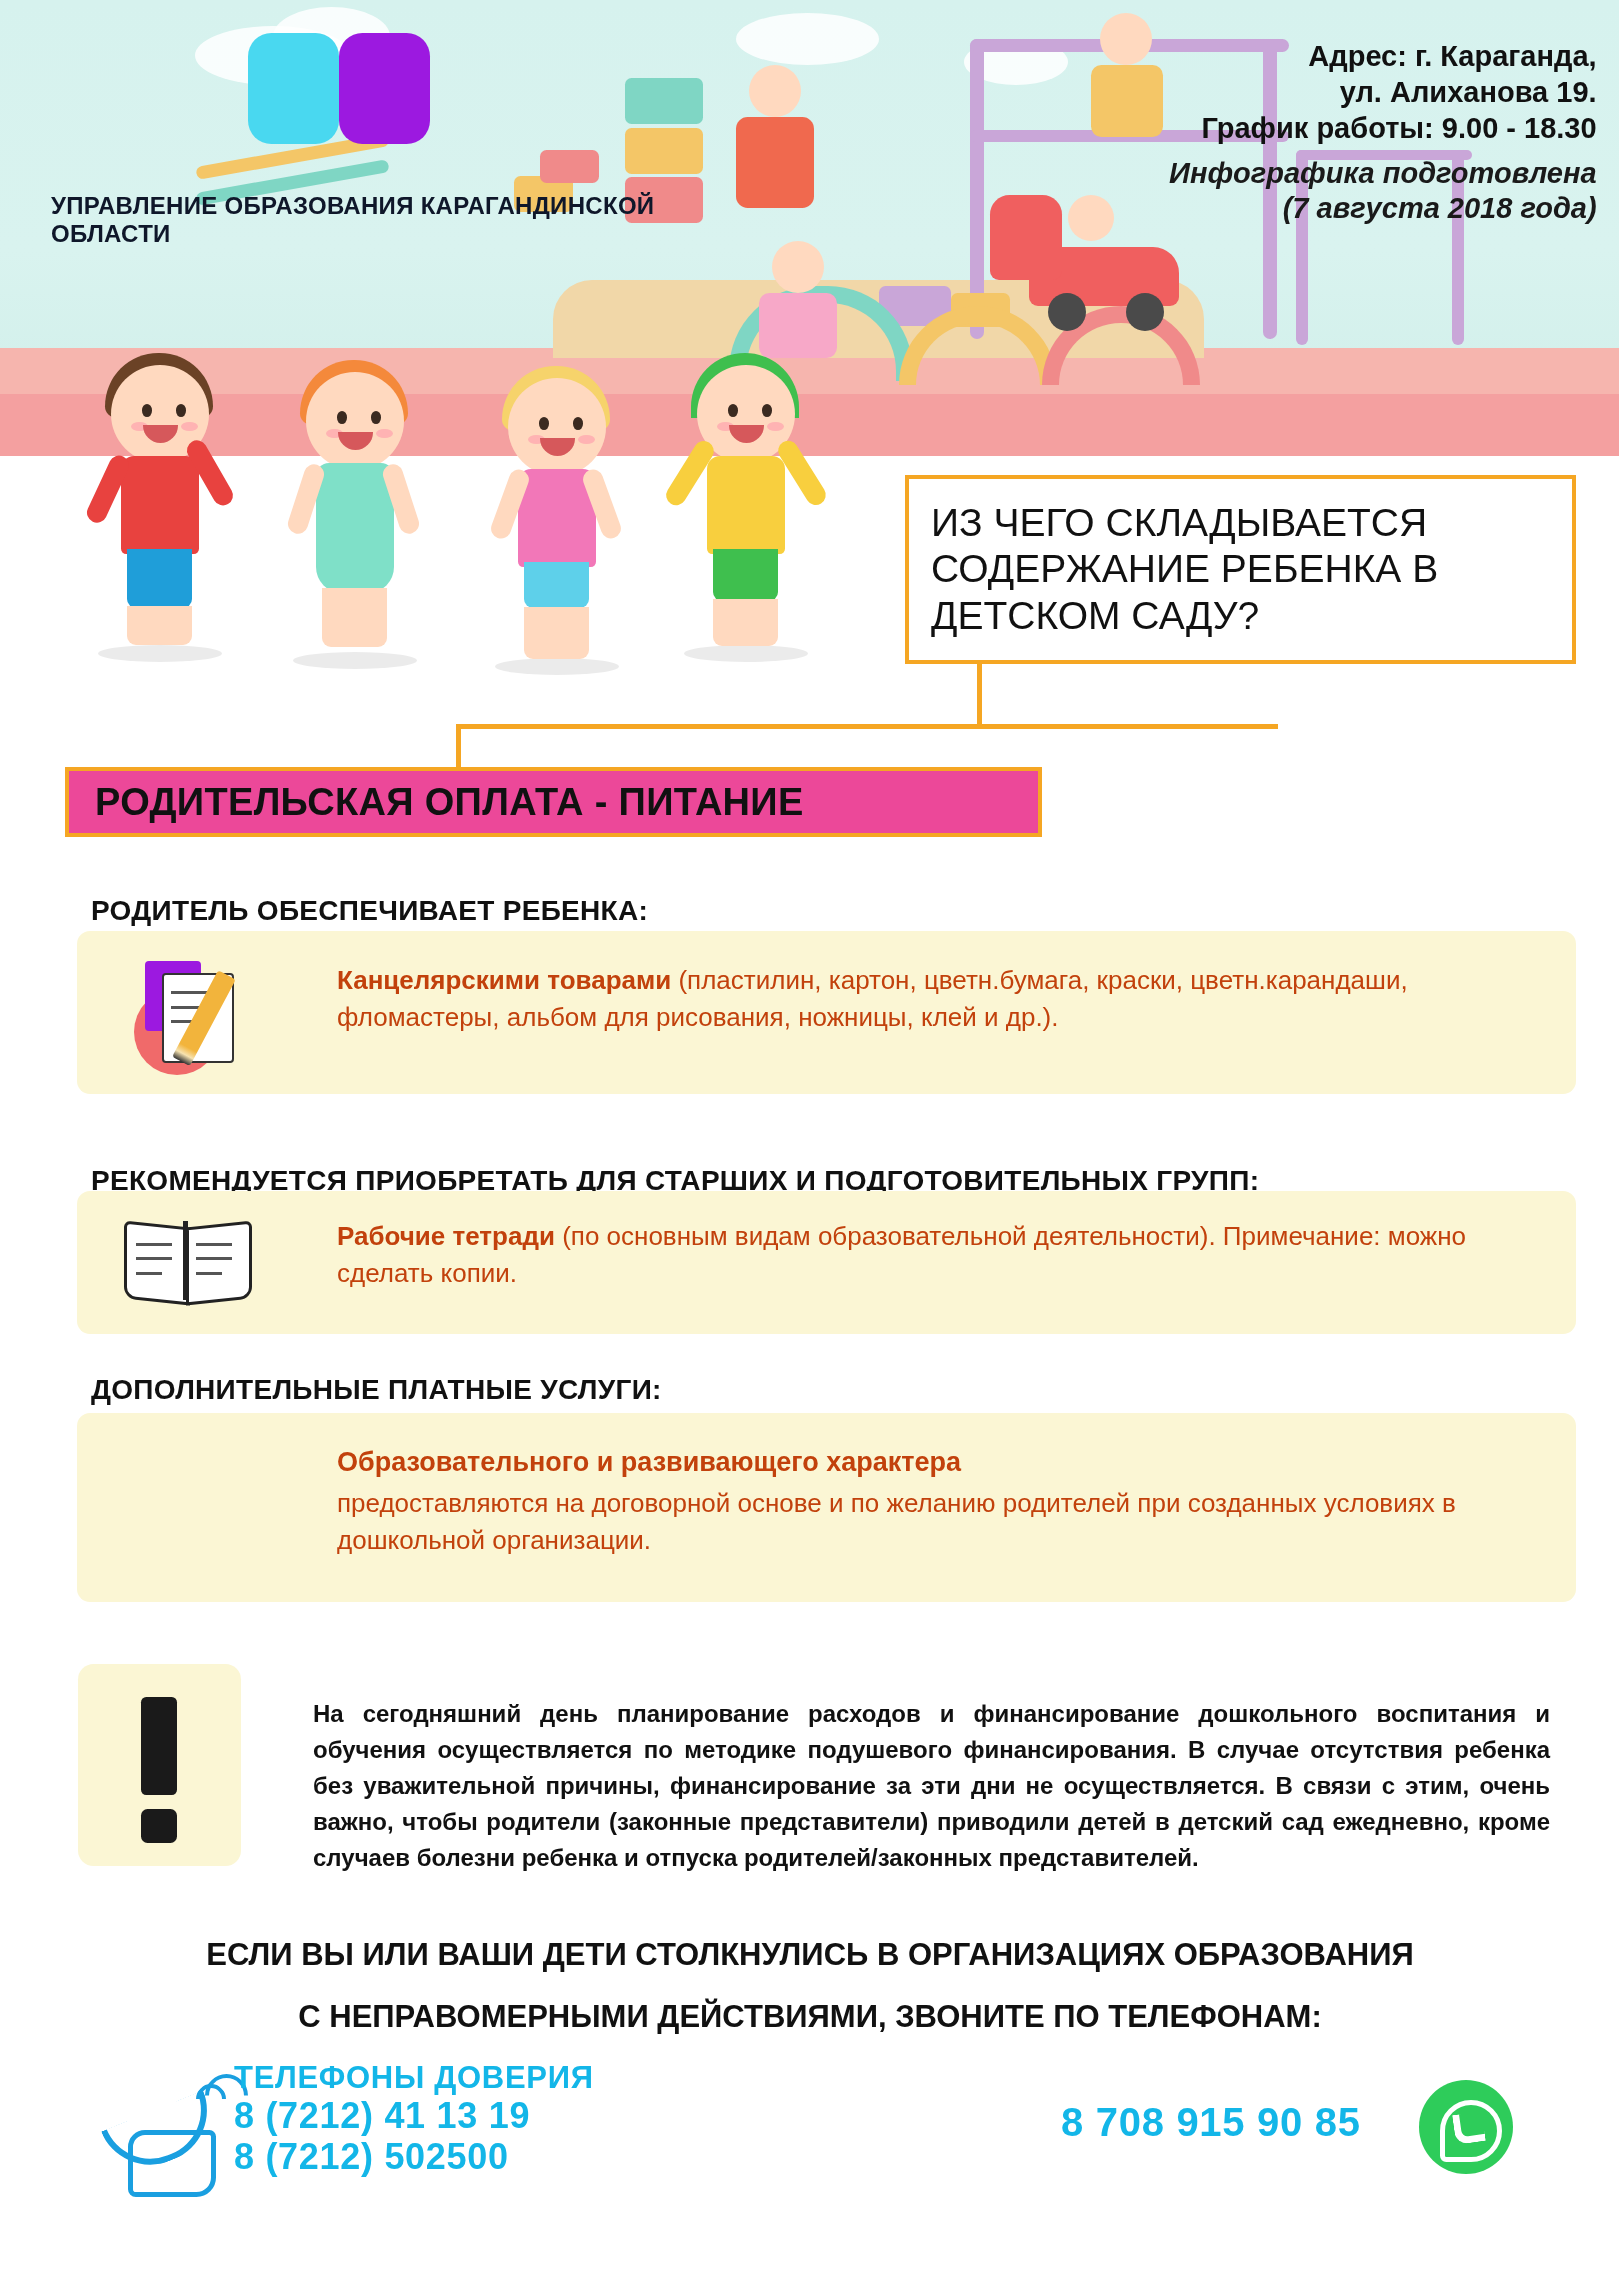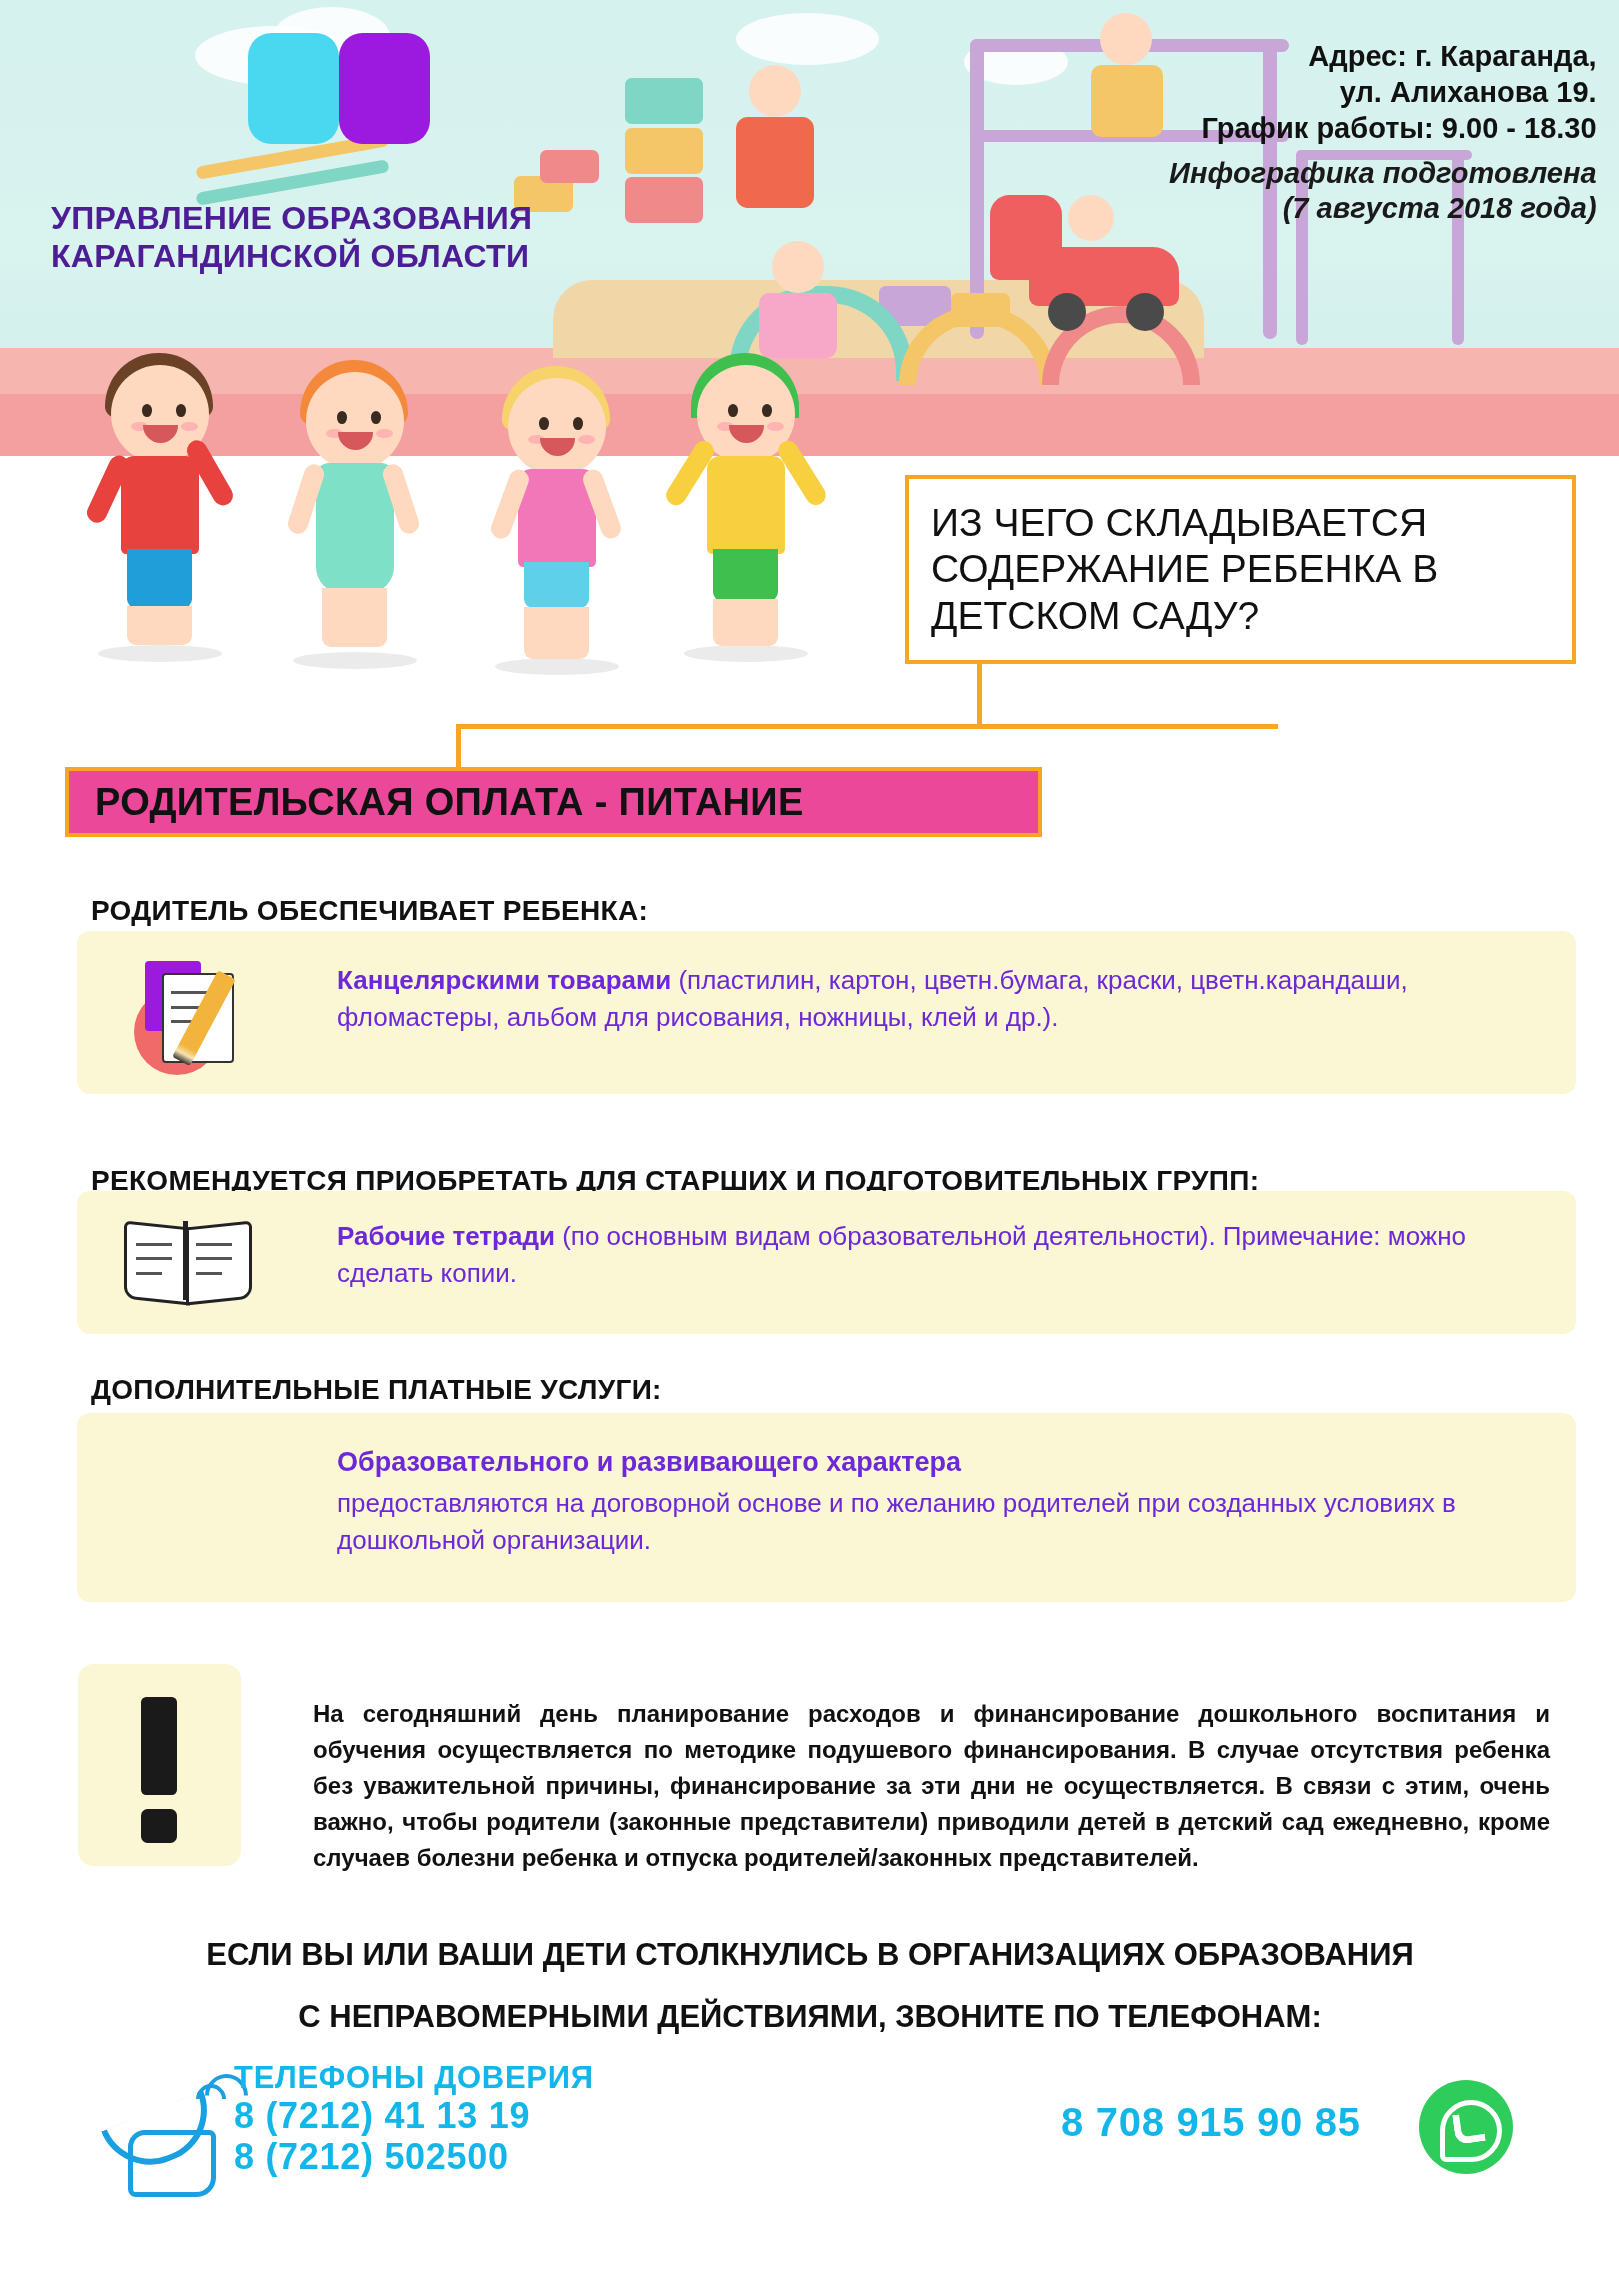--- a/index.html
+++ b/index.html
@@ -79,26 +79,26 @@
     border-radius: 23.4px;
   }
   .logo-sq2 {
     position: absolute; left: 98px; top: 13px;
     width: 91px; height: 111px;
     background: #9c19e0;
     border-radius: 23.4px;
   }
   .org-title {
     position: absolute;
-    left: 51px; top: 200px;
+    left: 51px; top: 192px;
     width: 638px;
-    font-size: 32px;
+    font-size: 24px;
     font-weight: bold;
     line-height: 1.18;
-    color: #4c1d95;
+    color: #0f172a;
     letter-spacing: 0.3px;
   }
 
   
   .address {
     position: absolute;
     right: 23.4px; top: 39px;
     width: 534px;
     text-align: right;
     color: #111;
@@ -224,21 +224,21 @@
   }
   .card {
     position: absolute;
     background: #fbf6d4;
     border-radius: 13px;
     box-sizing: border-box;
   }
   .card .body-text {
     position: absolute;
     font-size: 26px;
-    color: #6d28d9;
+    color: #c2410c;
     line-height: 1.42;
   }
   .card .body-text b { font-weight: bold; }
 
   
   .ic-stationery { position: absolute; left: 39px; top: 19.5px; width: 130px; height: 124px; }
   .ic-stationery .circ { position:absolute; left: 18px; top: 38px; width: 86px; height: 86px; background:#f06a6a; border-radius:50%; }
   .ic-stationery .pur { position:absolute; left: 29px; top: 10.4px; width: 56px; height: 70px; background:#9c19e0; border-radius:3.9px; }
   .ic-stationery .sheet { position:absolute; left: 46px; top: 22px; width: 68px; height: 86px; background:#ffffff; border:2.6px solid #333; border-radius:3.9px; }
   .ic-stationery .ln { position:absolute; height:3.3px; background:#555; left: 55px; width: 38px; }

